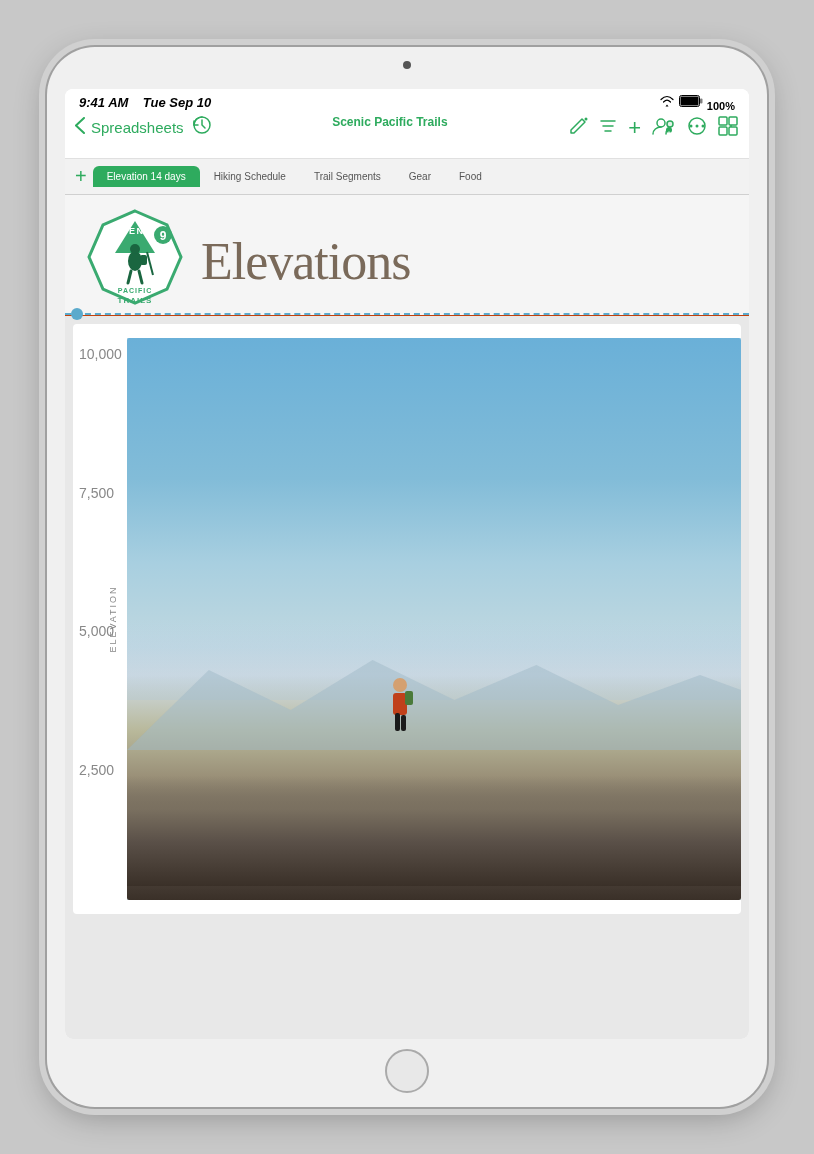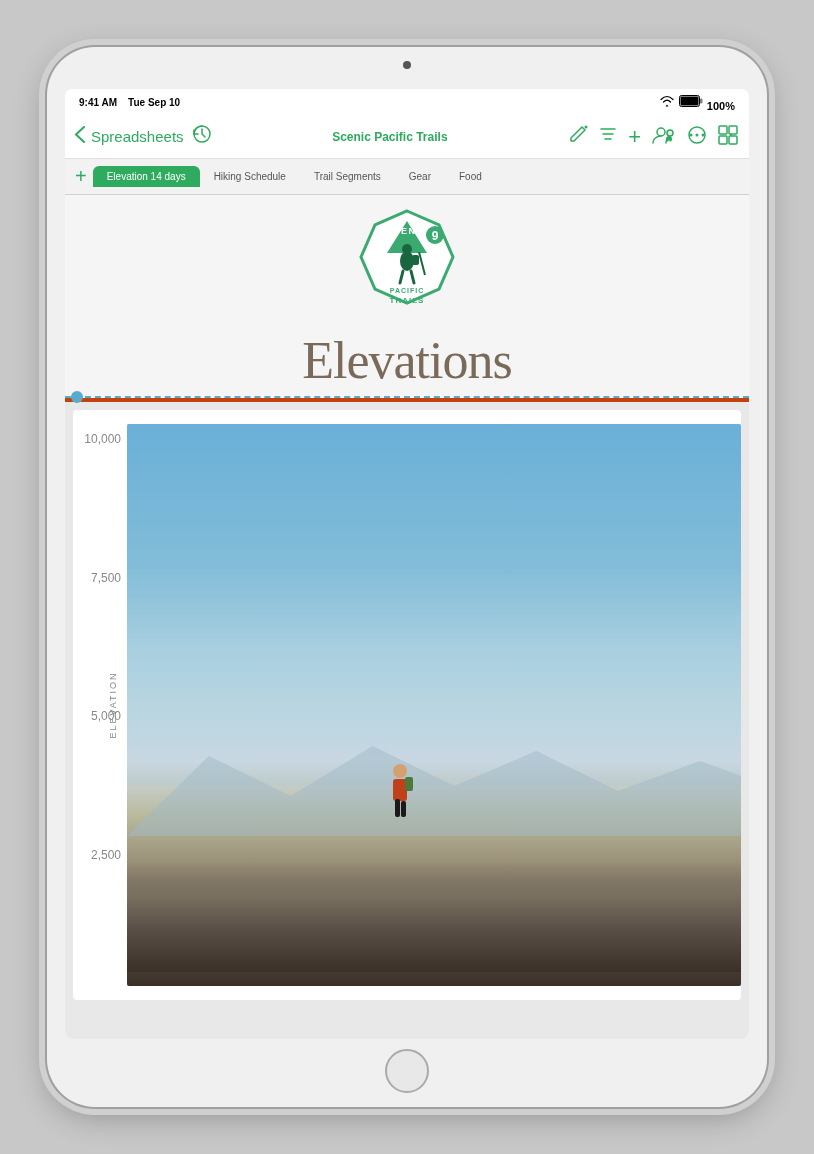--- a/index.html
+++ b/index.html
@@ -61,31 +61,31 @@
       display: flex;
       align-items: center;
       justify-content: space-between;
       padding: 4px 14px;
       background: #fff;
       height: 26px;
       font-size: 11px;
       font-weight: 600;
       color: #000;
     }
-    .status-bar .time-date { font-size: 10px; font-weight: 600; }
+    .status-bar .time-date { font-size: 13px; font-weight: 600; font-style: italic; }
     .status-icons {
       display: flex;
       align-items: center;
       gap: 4px;
       font-size: 10px;
     }
     
     .toolbar {
       display: flex;
-      align-items: center;
+      align-items: flex-start;
       justify-content: space-between;
       padding: 0 10px;
       height: 44px;
       background: #fff;
       border-bottom: 1px solid #e0e0e0;
     }
     .toolbar-left {
       display: flex;
       align-items: center;
       gap: 6px;
@@ -147,23 +147,22 @@
       overflow: hidden;
       position: relative;
     }
     
     .sheet-header {
       background: #f5f5f5;
       padding: 12px 20px 8px 20px;
       display: flex;
       align-items: center;
       gap: 16px;
-      border-bottom: 4px solid #c2410c;
-      position: relative;
-      flex-direction: column;
+      border-bottom: 1px solid #c2410c;
+      position: relative;
     }
     .logo-badge {
       width: 100px;
       height: 100px;
       flex-shrink: 0;
     }
     .dashed-line {
       position: absolute;
       bottom: 0;
       left: 0;
@@ -195,23 +194,22 @@
     }
     .y-axis {
       width: 54px;
       display: flex;
       flex-direction: column;
       justify-content: space-between;
       padding: 14px 6px 14px 6px;
       position: relative;
     }
     .y-tick {
-      font-size: 12px;
+      font-size: 14px;
       color: #888;
-      text-align: right;
       width: 100%;
     }
     .chart-plot {
       flex: 1;
       position: relative;
       overflow: hidden;
     }
     
     .gridline {
       position: absolute;

